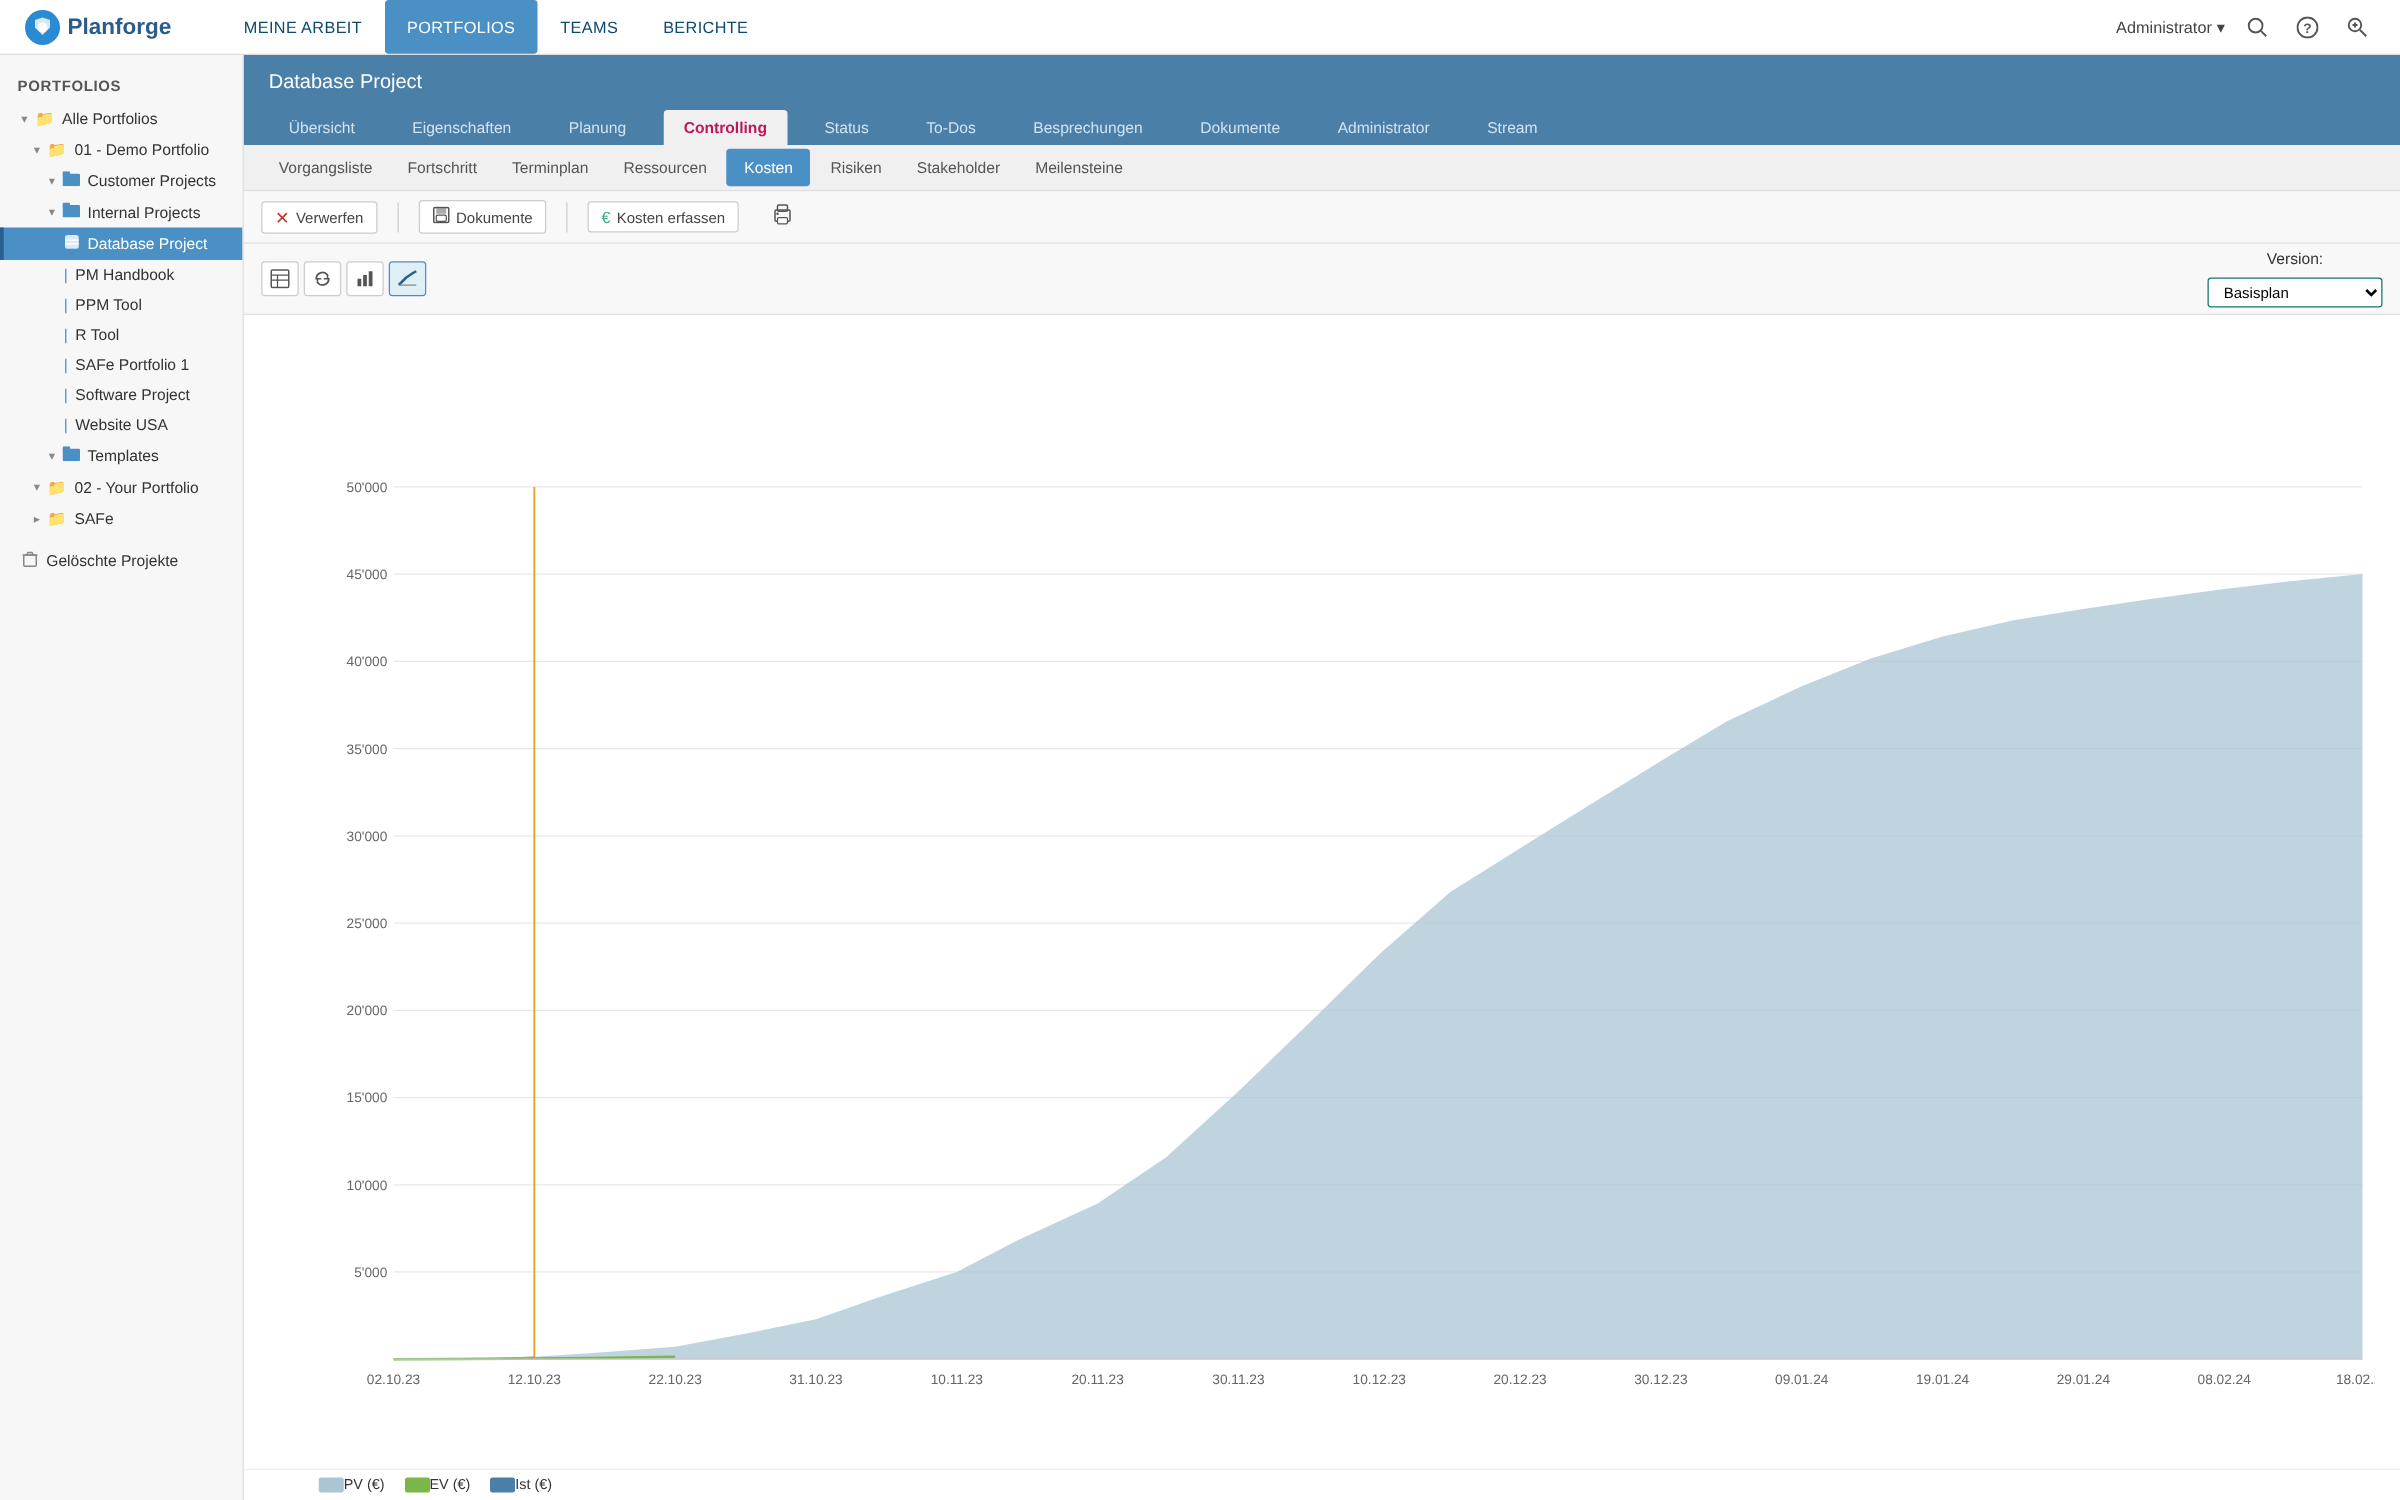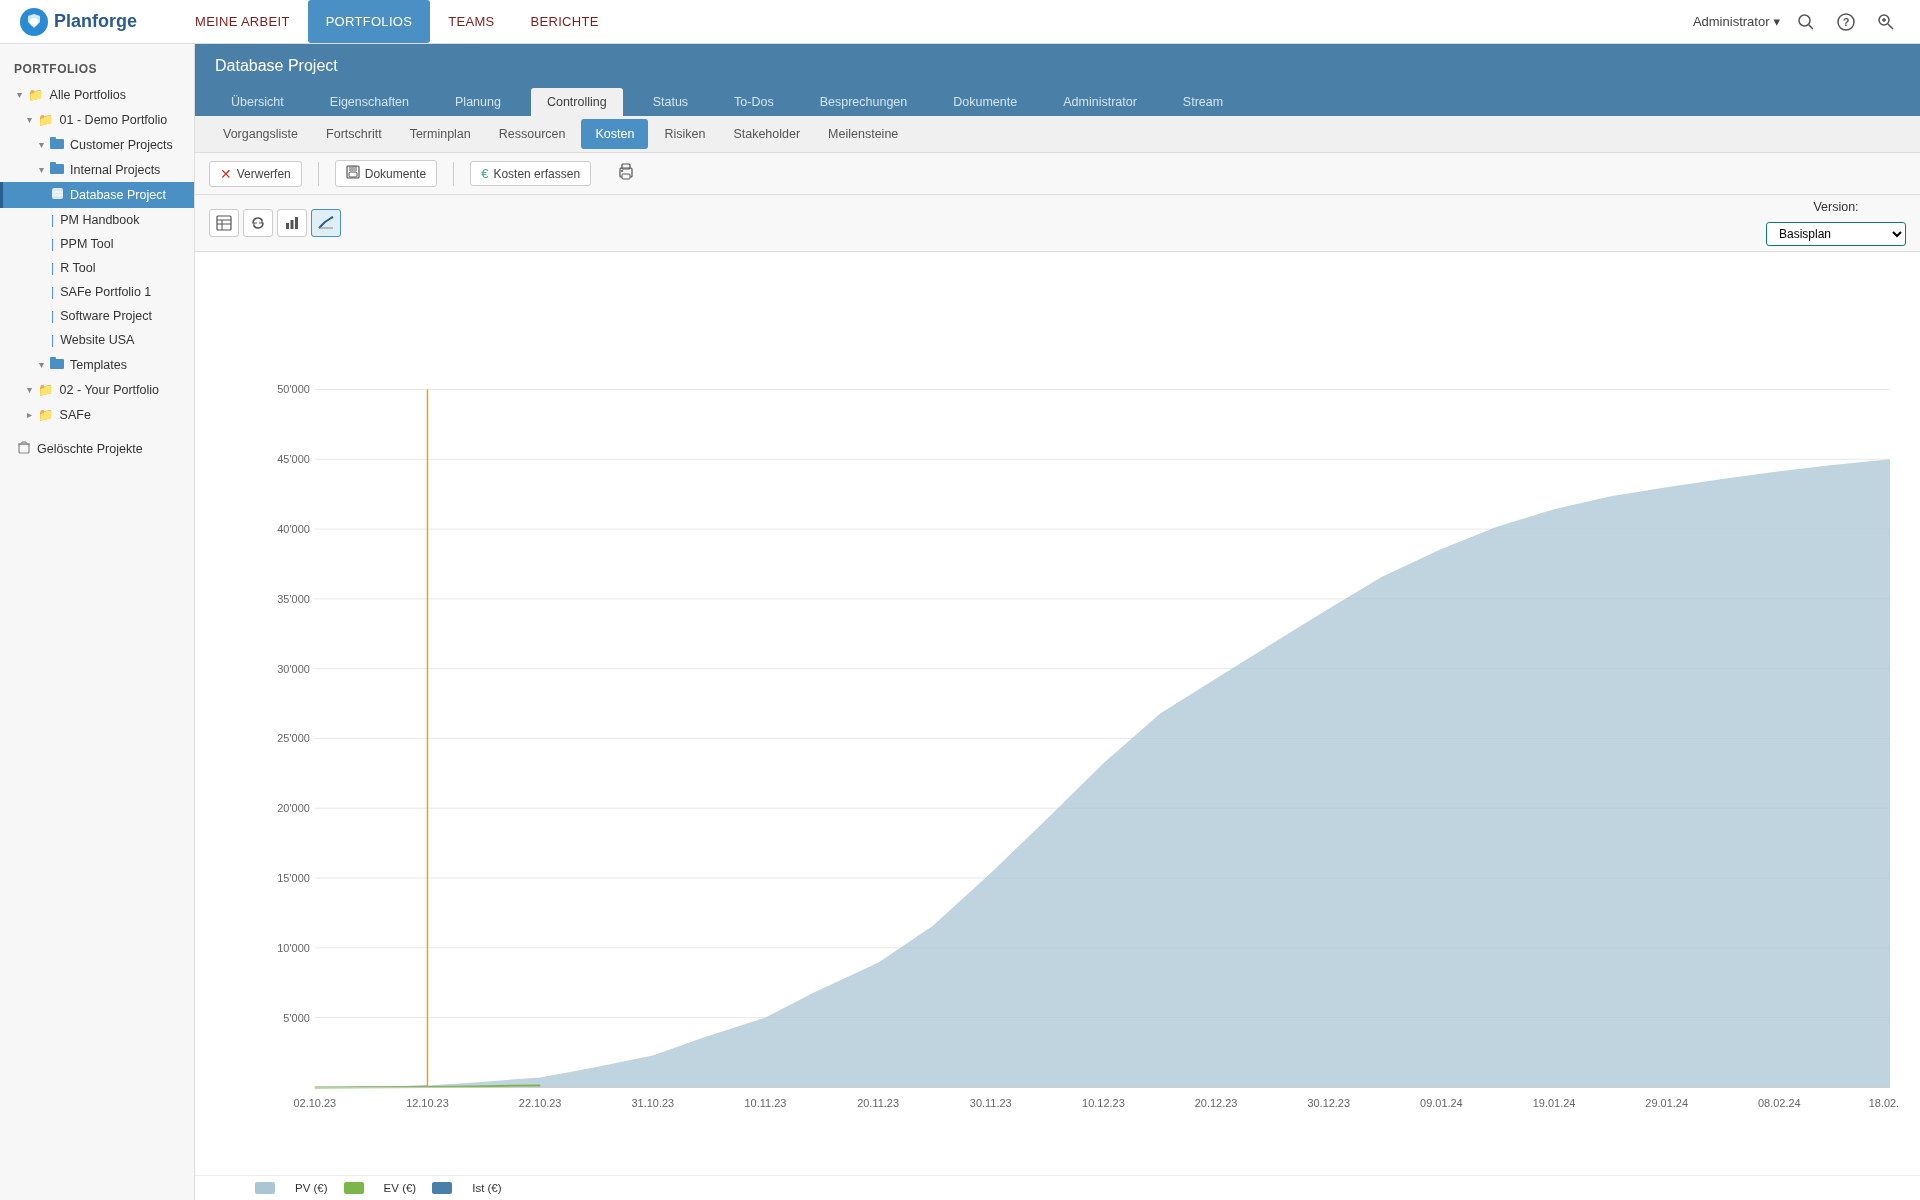--- a/index.html
+++ b/index.html
@@ -38,21 +38,21 @@
       height: 100%;
       align-items: center;
     }
     .nav-item {
       padding: 0 18px;
       height: 100%;
       display: flex;
       align-items: center;
       cursor: pointer;
       font-size: 13px;
-      color: #7f1d1d;
+      color: #0c4a6e;
       font-weight: 500;
       text-transform: uppercase;
       letter-spacing: 0.3px;
     }
     .nav-item.active {
       background: #4a90c4;
       color: white;
       border-radius: 3px;
     }
     .top-nav .right-section {
@@ -153,22 +153,22 @@
     .tab {
       padding: 7px 16px;
       cursor: pointer;
       font-size: 12.5px;
       color: #d0e4f0;
       border-radius: 3px 3px 0 0;
       background: transparent;
     }
     .tab.active {
       background: #f0f0f0;
-      color: #404040;
-      font-weight: 400;
+      color: #be185d;
+      font-weight: 700;
     }
 
     
     .sub-tab-bar {
       background: #f0f0f0;
       border-bottom: 1px solid #ddd;
       padding: 0 14px;
       display: flex;
       gap: 0;
       align-items: center;
@@ -268,21 +268,21 @@
       display: flex;
       gap: 16px;
       align-items: center;
       background: white;
       border-top: 1px solid #eee;
       font-size: 11.5px;
     }
     .legend-item {
       display: flex;
       align-items: center;
-      gap: 20px;
+      gap: 0;
     }
     .legend-color {
       width: 20px; height: 12px;
       border-radius: 2px;
     }
 
     
     .y-axis-label {
       font-size: 11px;
       fill: #666;

